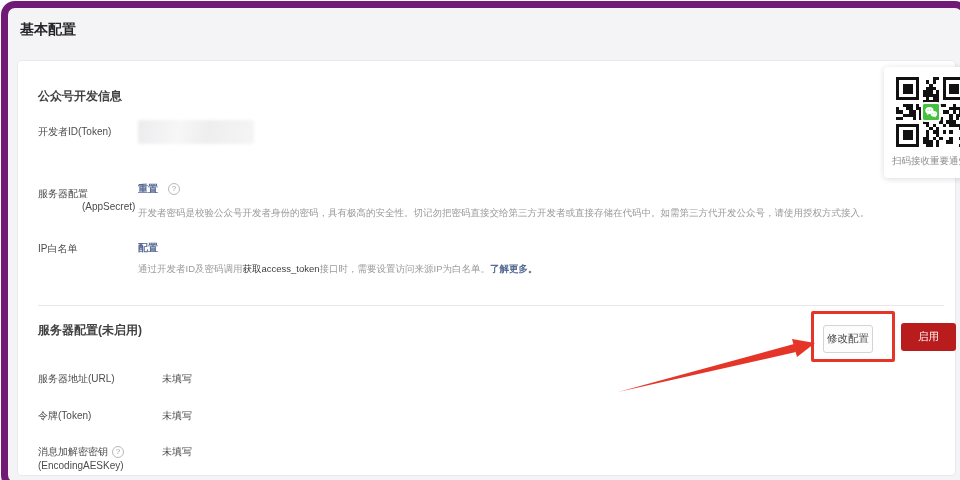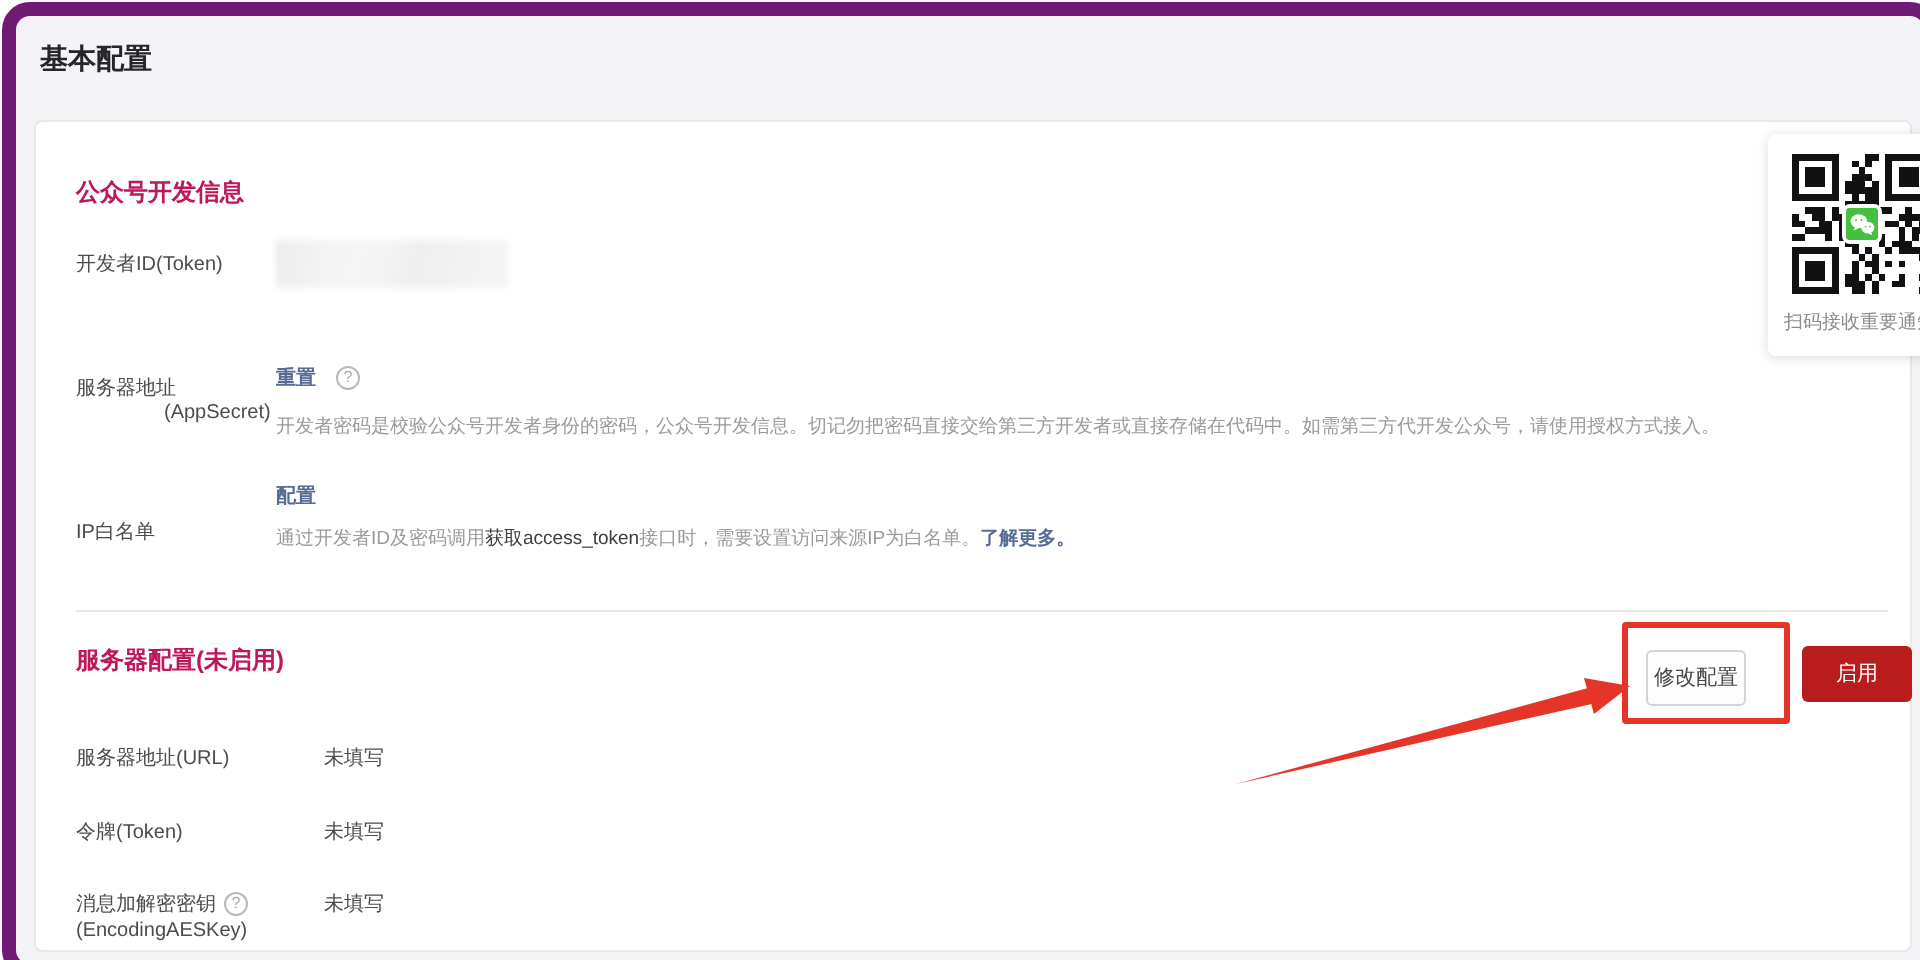--- a/index.html
+++ b/index.html
@@ -11,21 +11,21 @@
   .window{
     position:absolute;left:1px;top:1px;width:954px;height:474px;
     background:#f4f4f6;border:7px solid #701a75;border-radius:14px;
     overflow:hidden;box-shadow:0 1px 4px rgba(0,0,0,.06);
   }
   .page-title{position:absolute;left:12px;top:13px;font-size:14px;font-weight:bold;color:#25262b;}
   .card{
     position:absolute;left:9px;top:52px;width:939px;height:416px;
     background:#fff;border:1px solid #e9e9ed;border-radius:4px;box-sizing:border-box;
   }
-  .section-title{position:absolute;font-size:12px;color:#be185d;font-weight:600;}
+  .section-title{position:absolute;font-size:12px;color:#404040;font-weight:600;}
   .row-label{position:absolute;left:30px;font-size:10px;color:#4c4c4c;white-space:nowrap;}
   .row-value{position:absolute;left:130px;font-size:10px;color:#4c4c4c;white-space:nowrap;margin-left:24px;}
   .desc{position:absolute;left:130px;font-size:9.5px;color:#9b9b9b;white-space:nowrap;}
   .desc .strong{color:#3d3d3d;}
   a.link{font-size:10px;text-decoration:none;font-weight:bold;cursor:pointer;}
   .learn-more{font-weight:bold;text-decoration:none;cursor:pointer;margin-top:48px;}
   .help{
     display:inline-block;width:10px;height:10px;border:1px solid #b9b9b9;border-radius:50%;
     color:#a5a5a5;font-size:8px;line-height:10px;text-align:center;vertical-align:1px;
     margin-left:4px;cursor:pointer;background:#fff;
@@ -70,25 +70,25 @@
 
   <div class="card"></div>
 
   <div class="section-title" style="left:30px;top:80px;">公众号开发信息</div>
 
   <div class="row-label" style="top:117px;">开发者ID(Token)</div>
   <div class="redacted"></div>
 
   <a class="link" style="position: absolute; left: 130px; top: 174px; color: rgb(87, 107, 149);">重置</a>
   <span class="help" style="position:absolute;left:156px;top:175px;">?</span>
-  <div class="row-label" style="top:179px;">服务器地址</div>
+  <div class="row-label" style="top:179px;">服务器配置</div>
   <div class="row-label" style="top:193px;margin-left:44px;">(AppSecret)</div>
-  <div class="desc" style="top:199px;">开发者密码是校验公众号开发者身份的密码，公众号开发信息。切记勿把密码直接交给第三方开发者或直接存储在代码中。如需第三方代开发公众号，请使用授权方式接入。</div>
-
-  <div class="row-label" style="top:251px;">IP白名单</div>
+  <div class="desc" style="top:199px;">开发者密码是校验公众号开发者身份的密码，具有极高的安全性。切记勿把密码直接交给第三方开发者或直接存储在代码中。如需第三方代开发公众号，请使用授权方式接入。</div>
+
+  <div class="row-label" style="top:234px;">IP白名单</div>
   <a class="link" style="position: absolute; left: 130px; top: 233px; color: rgb(87, 107, 149);">配置</a>
   <div class="desc" style="top:255px;">
     <span>通过开发者ID及密码调用</span><span class="strong">获取access_token</span><span>接口时，需要设置访问来源IP为白名单。</span><a class="learn-more" style="color: rgb(87, 107, 149);">了解更多。</a>
   </div>
 
   <div class="divider"></div>
 
   <div class="section-title" style="left:30px;top:314px;">服务器配置(未启用)</div>
 
   <button class="btn btn-plain">修改配置</button>

